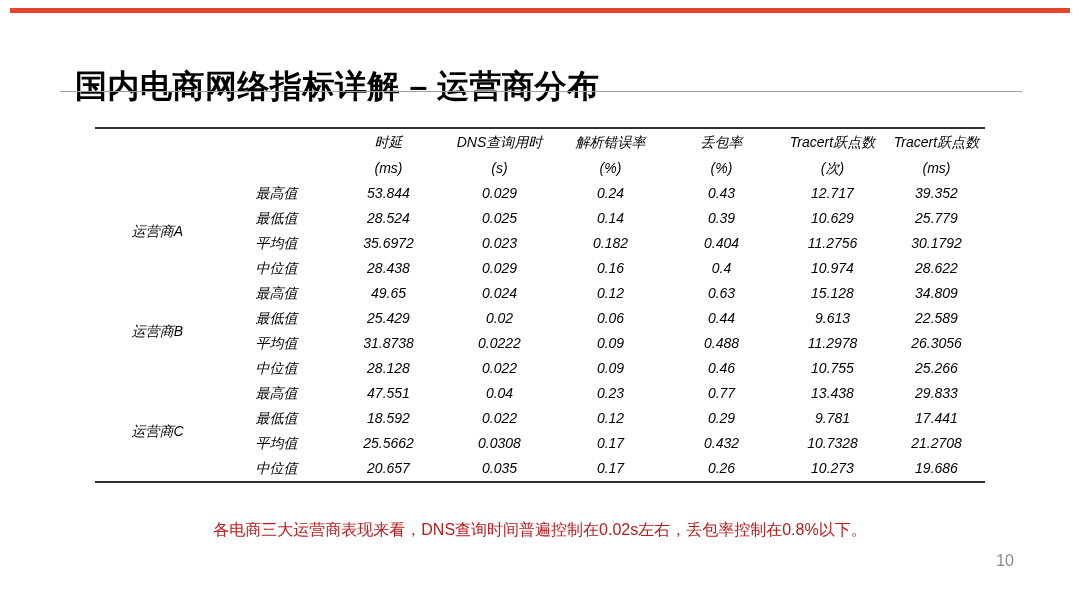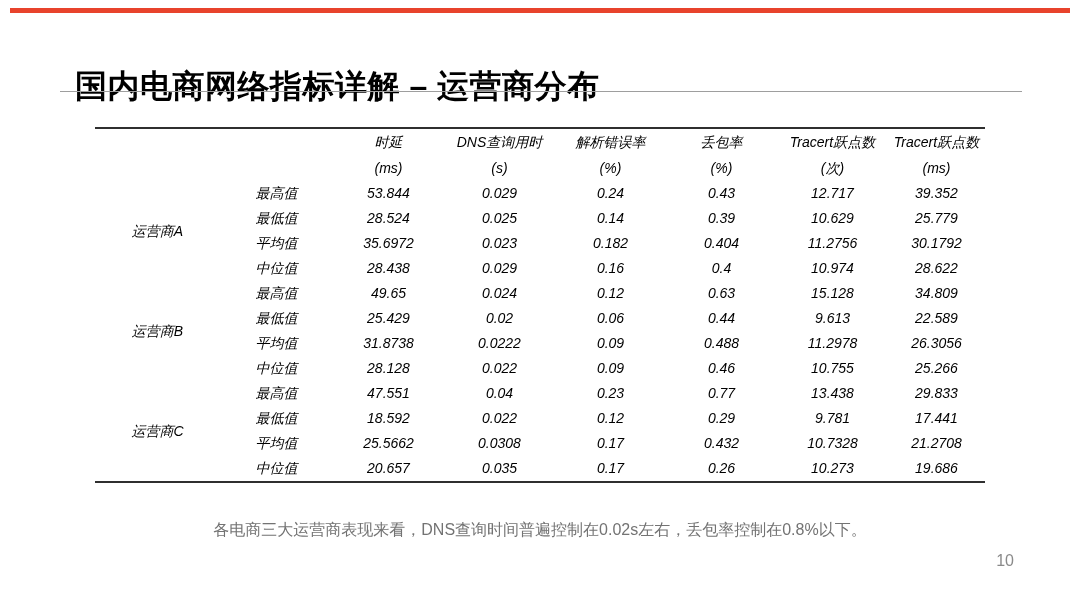--- a/index.html
+++ b/index.html
@@ -74,21 +74,21 @@
     height: 26px;
     line-height: 26px;
   }
   .note-text {
     position: absolute;
     left: 0;
     top: 520px;
     width: 1080px;
     text-align: center;
     font-size: 16px;
-    color: #737373;
+    color: #b91c1c;
     white-space: nowrap;
   }
   .page-number {
     position: absolute;
     top: 552px;
     right: 66px;
     font-size: 16px;
     color: #8a8a8a;
   }
 </style>

